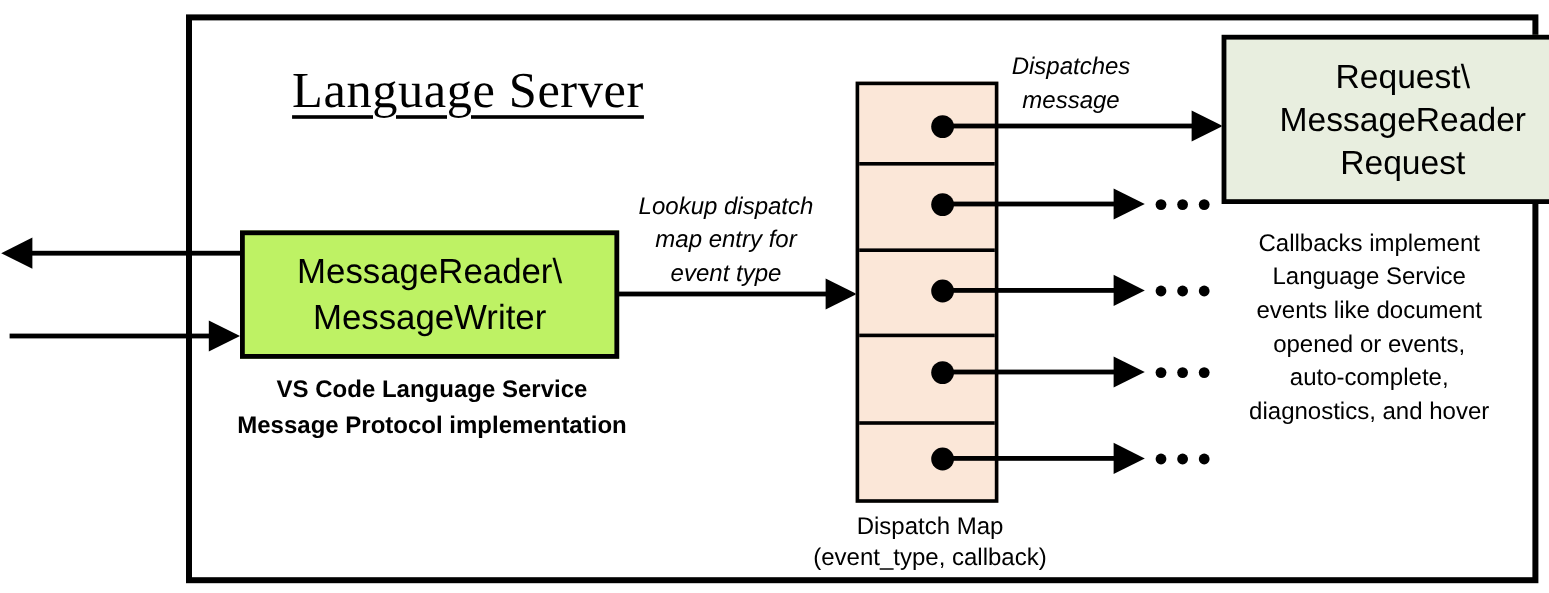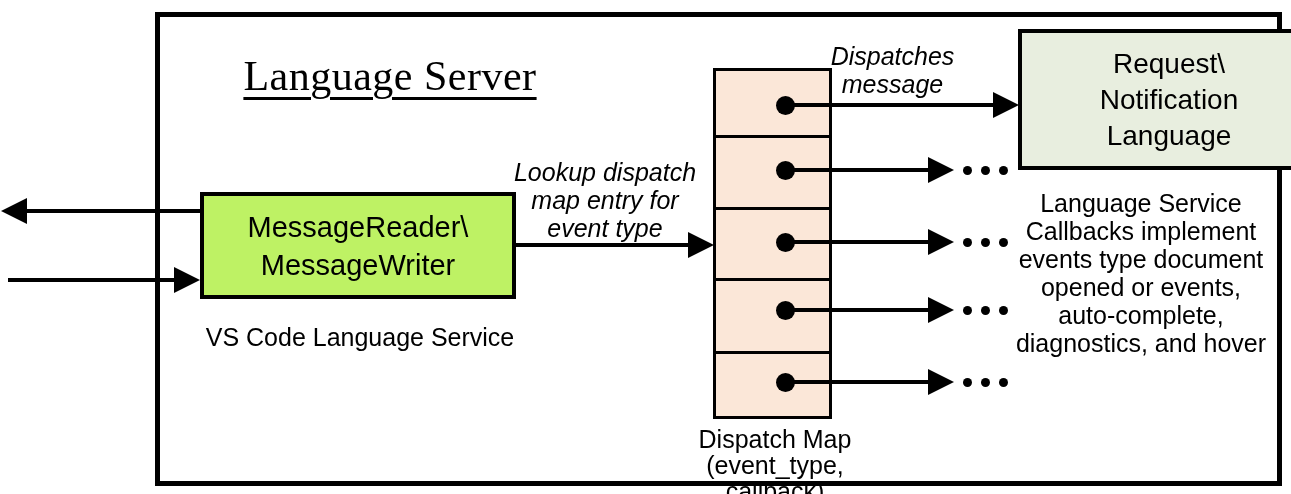--- a/index.html
+++ b/index.html
@@ -20,24 +20,24 @@
   .callback-box { position:absolute; left:1018px; top:29px; width:302px; height:141px;
                   background:#e8eedf; border:4px solid #000;
                   display:flex; flex-direction:column; align-items:center; justify-content:center;
                   font-size:28px; line-height:36px; }
 
   .map { position:absolute; left:713px; top:68px; width:119px; height:351px;
          background:#fbe7d8; border:3px solid #000; }
   .map .divider { position:absolute; left:0; right:0; height:3px; background:#000; }
 
   
-  .lbl { position:absolute; text-align:center; font-size:25px; }
+  .lbl { position:absolute; text-align:center; font-size:20px; }
   .italic { font-style:italic; }
   .io-label      { left:15px;  top:218px; width:150px; line-height:29px; }
-  .reader-cap    { left:165px; top:322px; width:390px; line-height:30px; }
+  .reader-cap    { left:165px; top:310px; width:390px; line-height:30px;font-weight:bold; }
   .lookup-label  { left:505px; top:158px; width:200px; line-height:28px; }
   .dispatch-label{ left:830px; top:42px;  width:125px; line-height:28px; }
   .note          { left:1008px; top:189px; width:266px; line-height:28px; }
   .map-label     { left:655px; top:426px; width:240px; line-height:26px; }
 
   
   .hline { position:absolute; height:4px; background:#000; }
   .head-right { position:absolute; width:0; height:0;
                 border-top:13px solid transparent; border-bottom:13px solid transparent;
                 border-left:26px solid #000; }
@@ -66,20 +66,21 @@
   <div class="hline" style="left:8px; top:278px; width:167px;"></div>
   <div class="head-right" style="left:174px; top:267px;"></div>
 
 
   <div class="reader-box">
     <div>MessageReader\</div>
     <div>MessageWriter</div>
   </div>
   <div class="lbl reader-cap">
     <div>VS Code Language Service</div>
+    <div>Message Protocol implementation</div>
   </div>
 
   <div class="hline" style="left:514px; top:243px; width:176px;"></div>
   <div class="head-right" style="left:688px; top:232px;"></div>
   <div class="lbl italic lookup-label">
     <div>Lookup dispatch</div>
     <div>map entry for</div>
     <div>event type</div>
   </div>
 
@@ -134,26 +135,26 @@
   <div class="hline" style="left:785px; top:380px; width:145px;"></div>
   <div class="head-right" style="left:928px; top:369px;"></div>
   <div class="ellipsis" style="left:963px; top:378px;">
       <i></i>
       <i></i>
       <i></i>
     </div>
 
   <div class="callback-box">
     <div>Request\</div>
-    <div>Notification</div>
-    <div>Language</div>
+    <div>MessageReader</div>
+    <div>Request</div>
   </div>
 
   <div class="lbl note">
+    <div>Callbacks implement</div>
     <div>Language Service</div>
-    <div>Callbacks implement</div>
-    <div>events type document</div>
+    <div>events like document</div>
     <div>opened or events,</div>
     <div>auto-complete,</div>
     <div>diagnostics, and hover</div>
   </div>
 
 </div>
 
 </body></html>

